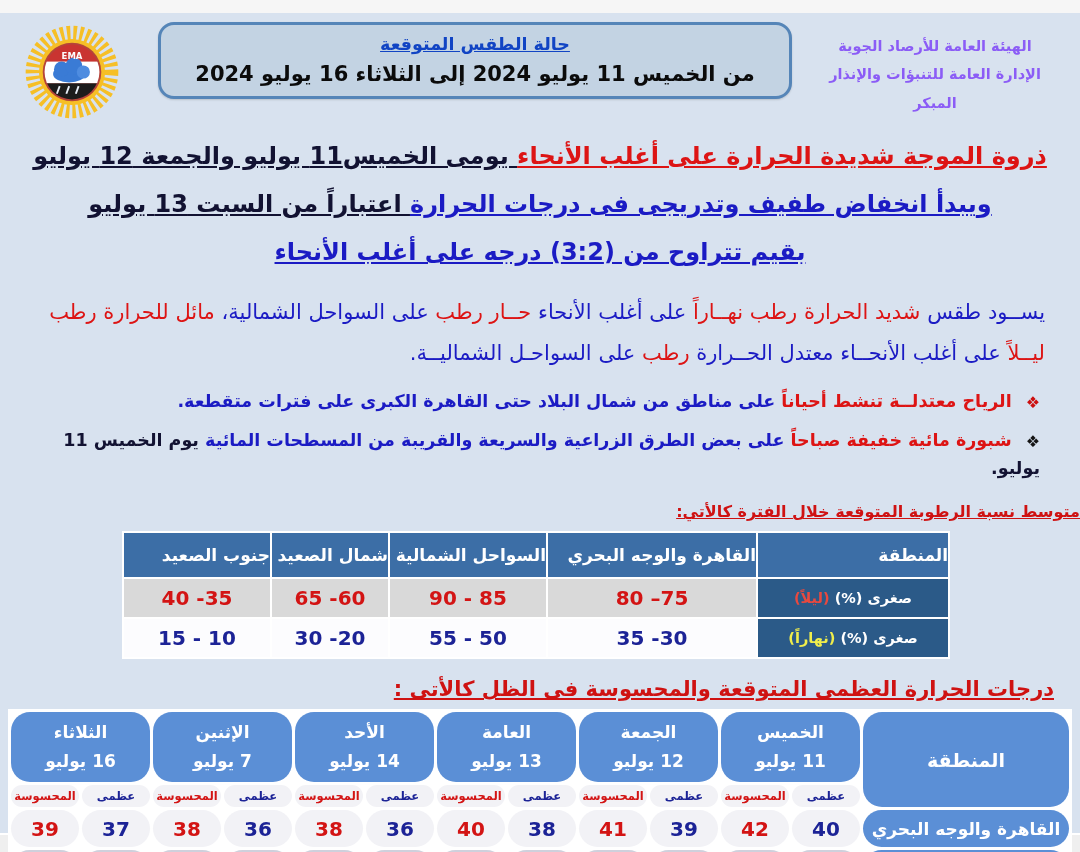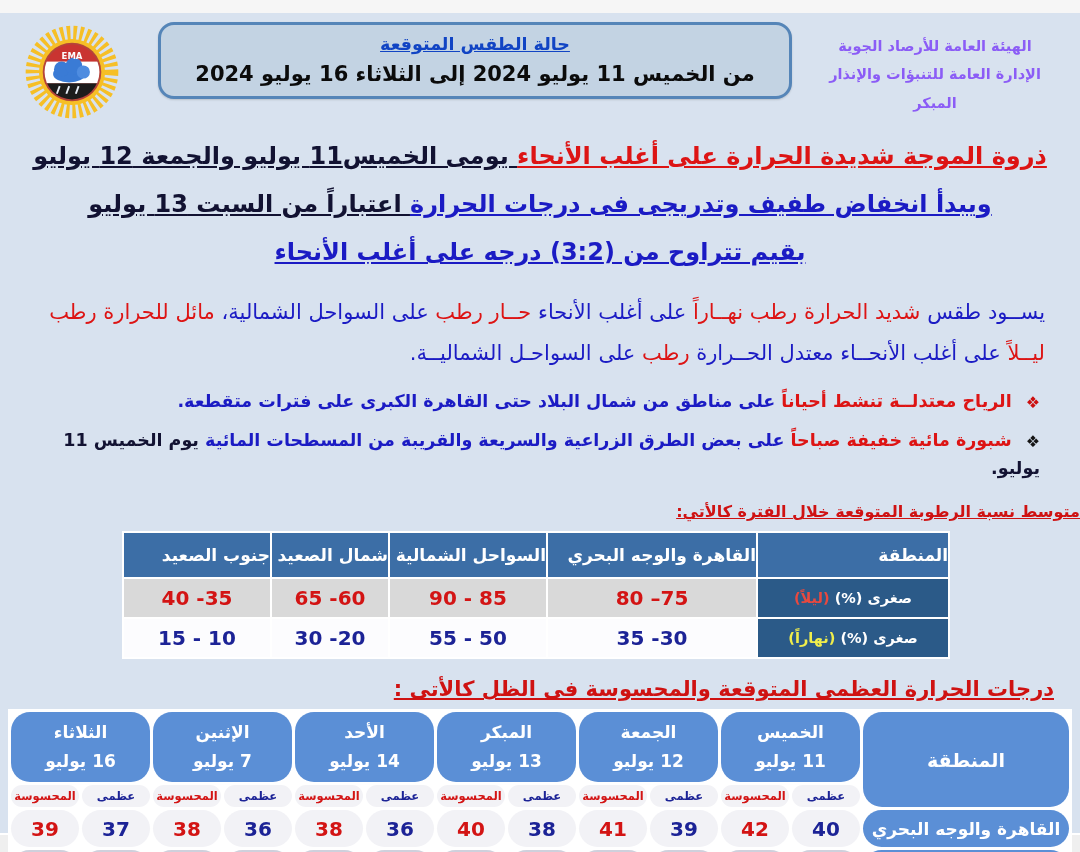--- a/index.html
+++ b/index.html
@@ -181,21 +181,21 @@
       <th class="regh" rowspan="2">المنطقة</th>
       <th class="day" colspan="2">
             <div>الخميس</div>
             <div>11 يوليو</div>
           </th>
       <th class="day" colspan="2">
             <div>الجمعة</div>
             <div>12 يوليو</div>
           </th>
       <th class="day" colspan="2">
-            <div>المبكر</div>
+            <div>العامة</div>
             <div>13 يوليو</div>
           </th>
       <th class="day" colspan="2">
             <div>الأحد</div>
             <div>14 يوليو</div>
           </th>
       <th class="day" colspan="2">
             <div>الإثنين</div>
             <div>7 يوليو</div>
           </th>

